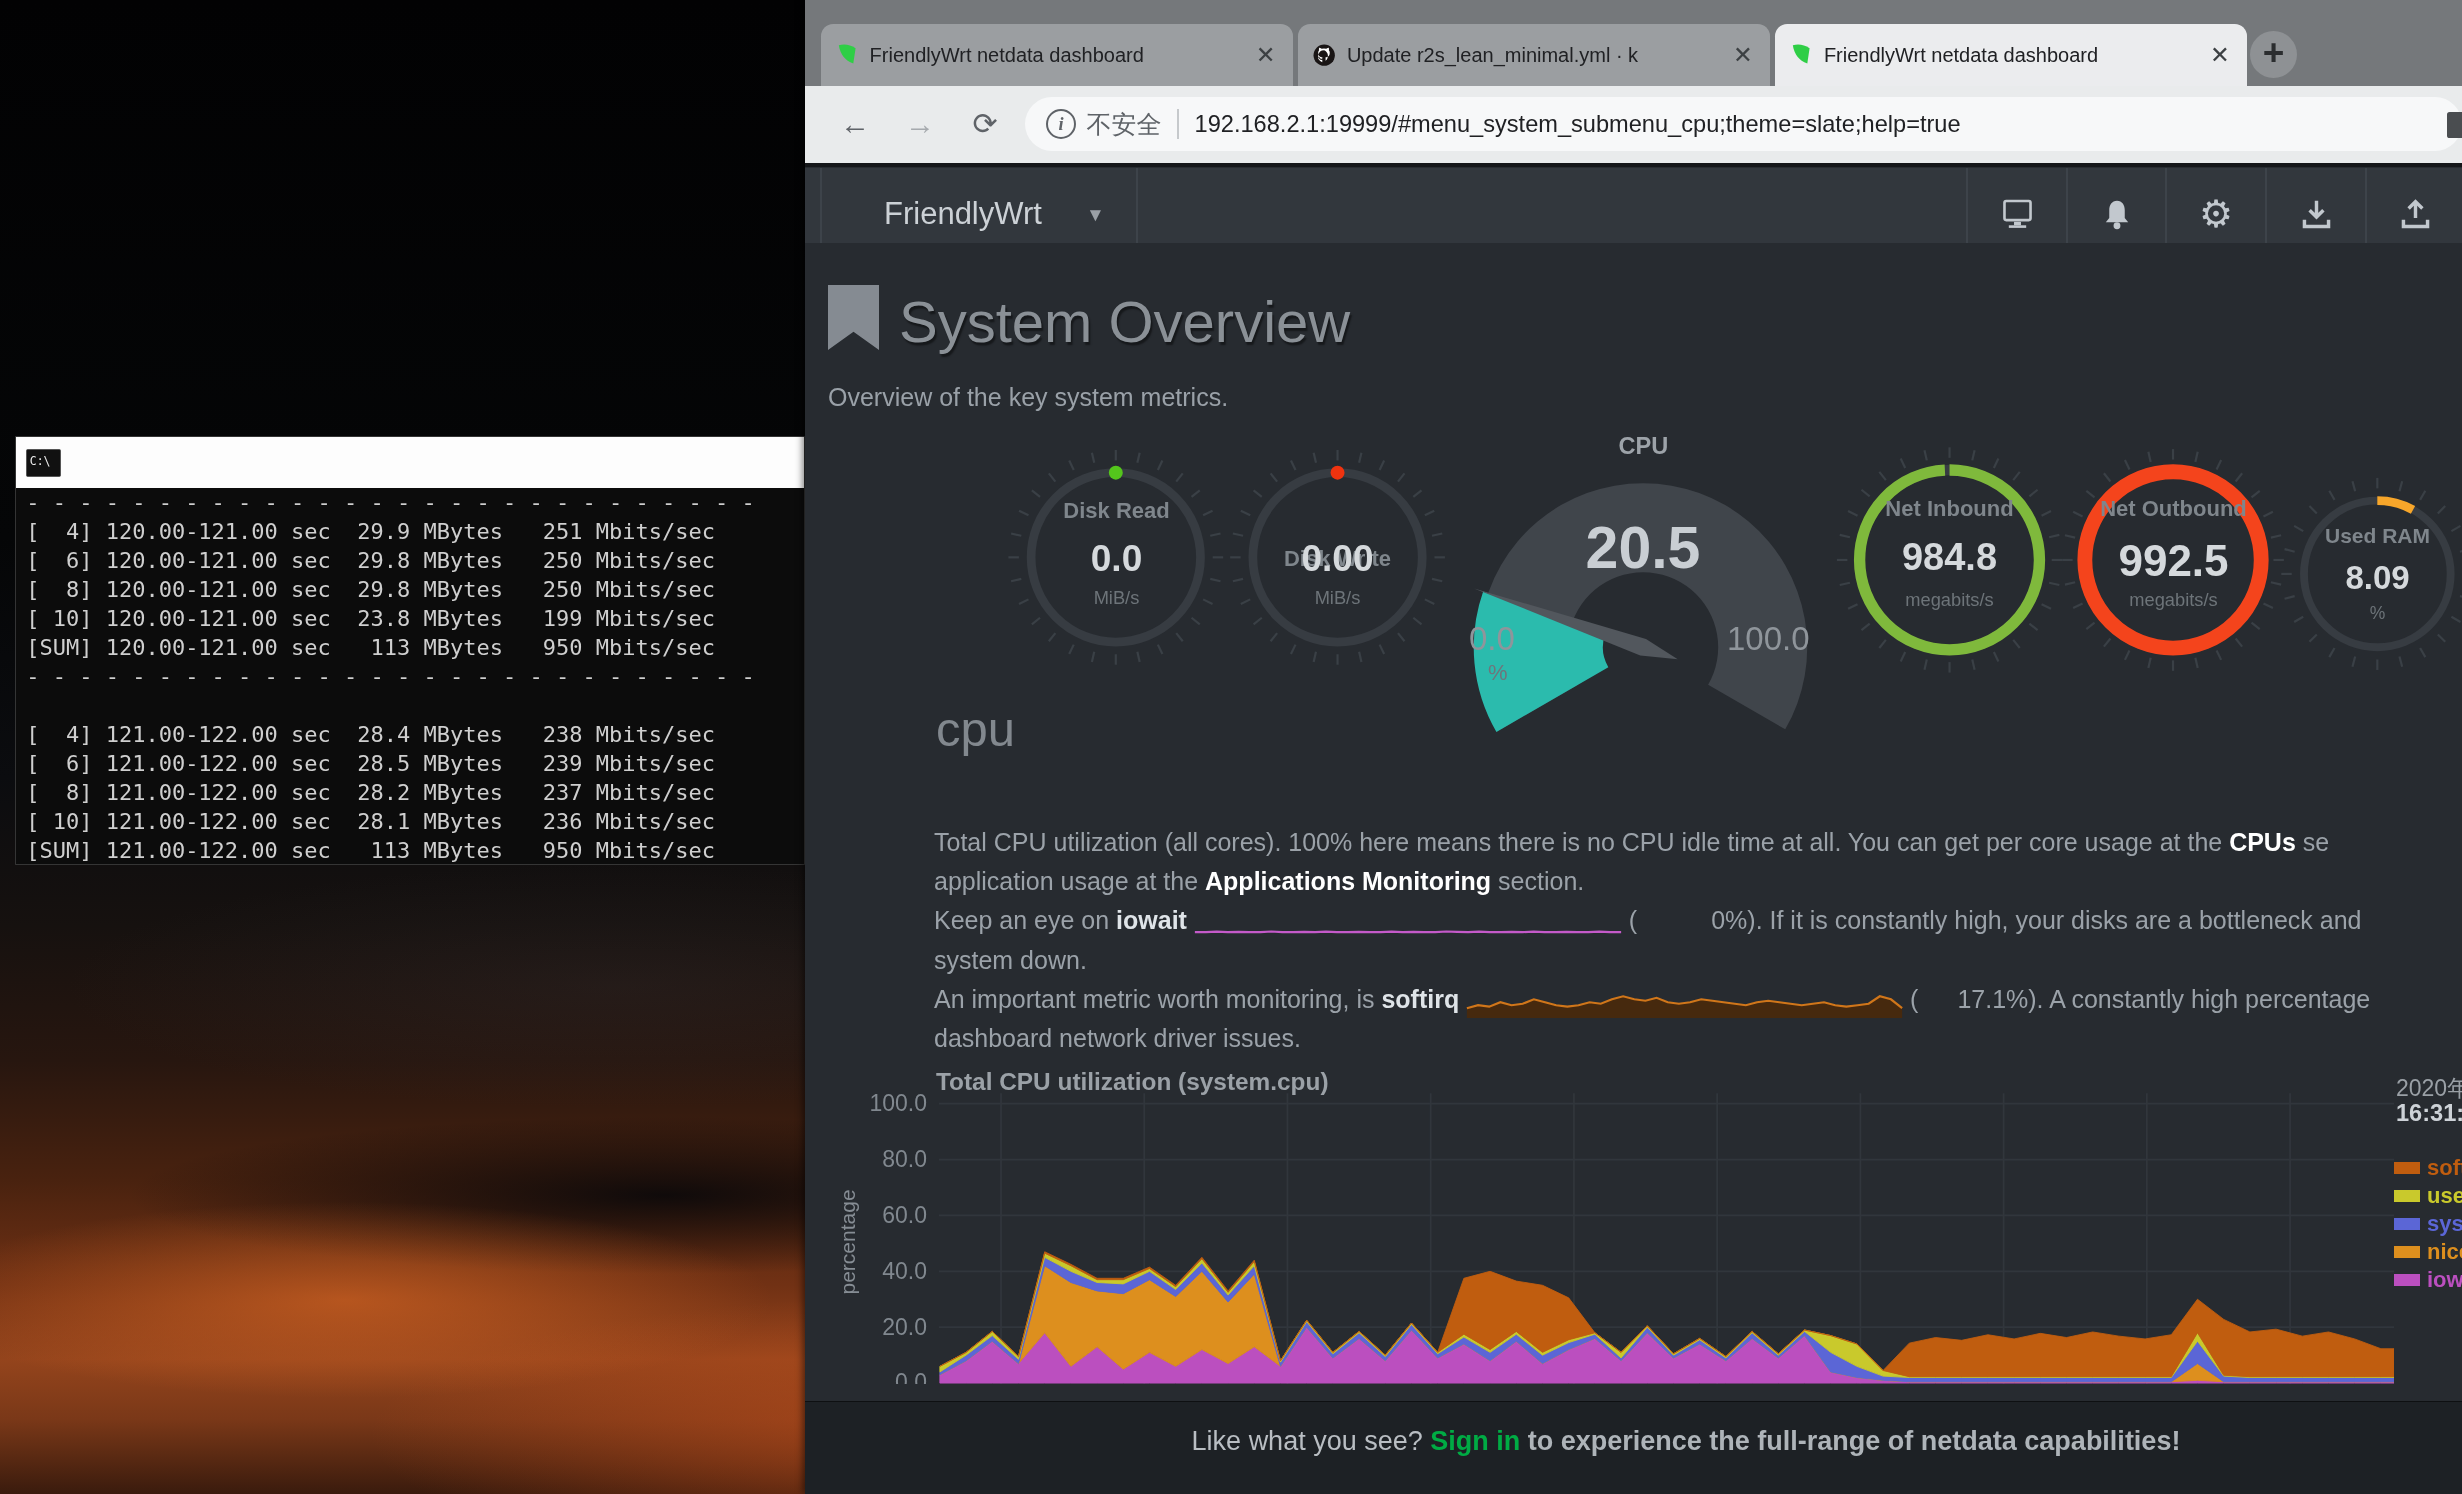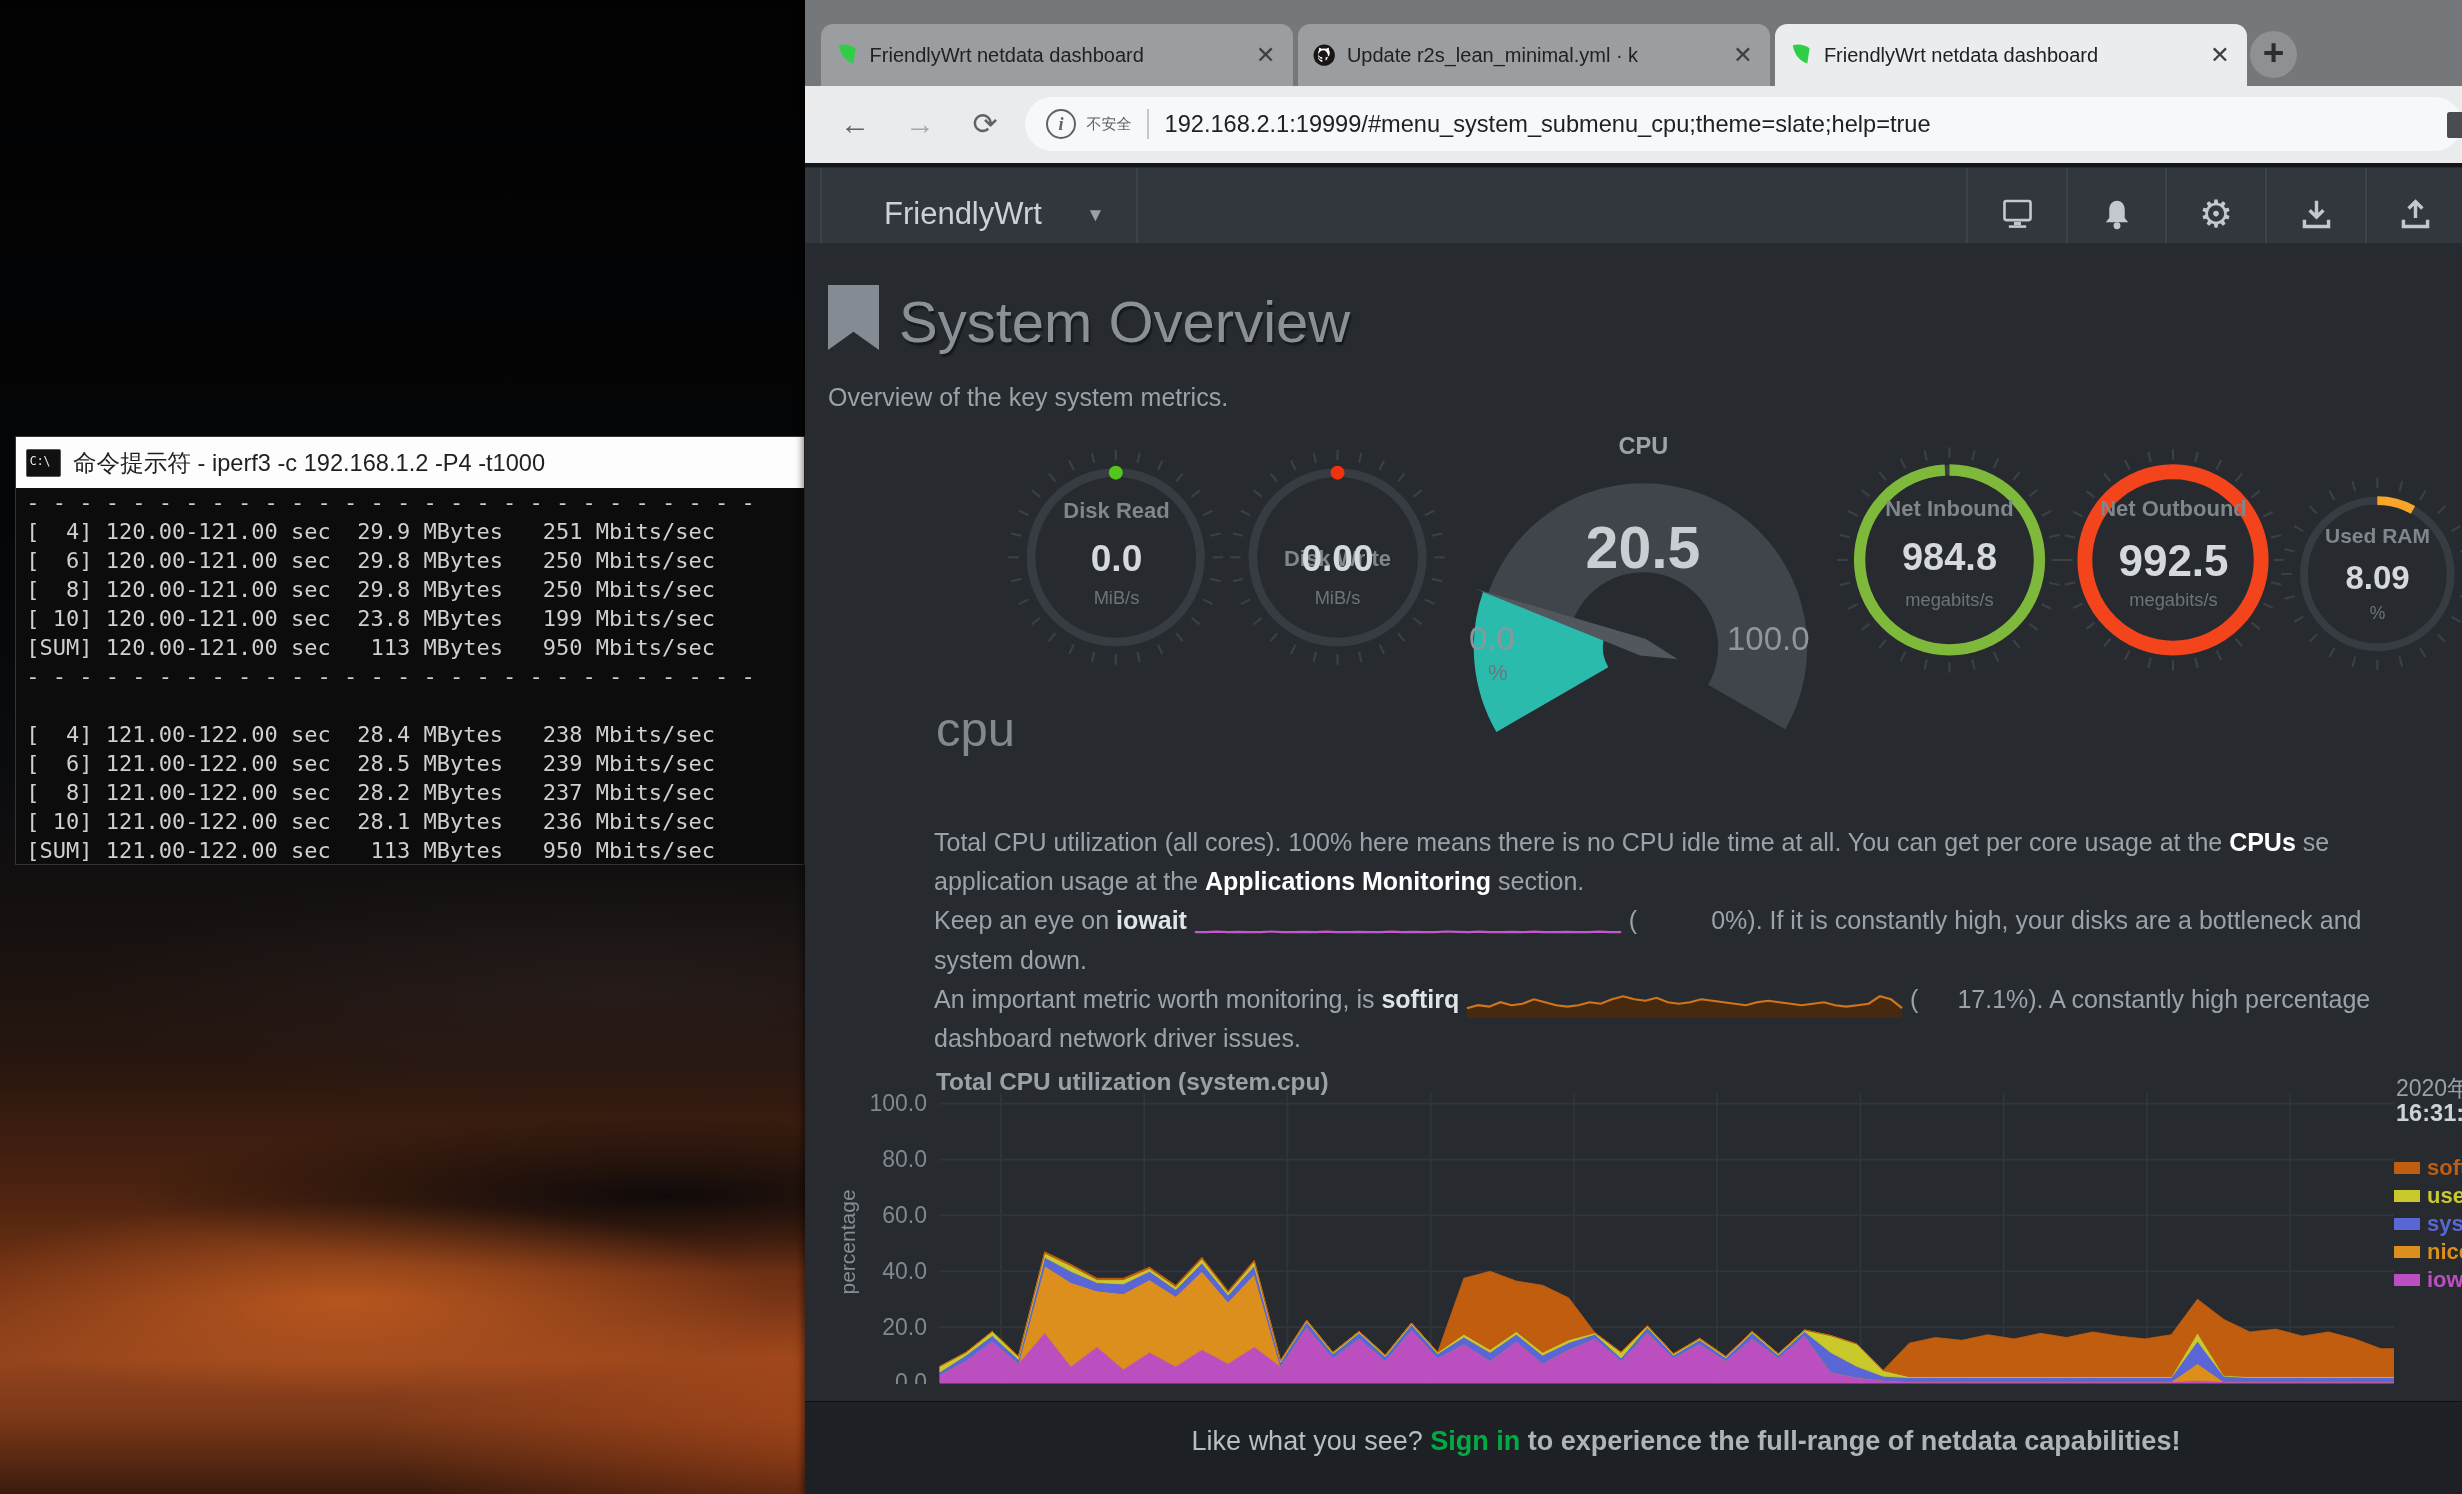--- a/index.html
+++ b/index.html
@@ -34,21 +34,21 @@
   .tab-title{font-size:20px;color:#202124;white-space:nowrap;overflow:hidden;flex:1;margin:0 10.5px;}
   .tab-close{font-size:23.6px;color:#3c4043;width:26px;text-align:center;flex:0 0 auto;}
   .favicon{width:24.4px;height:24.4px;flex:0 0 auto;}
   #newtab{left:1445px;top:31px;width:47px;height:47px;border-radius:23.6px;background:#8e9194;
           color:#2b2d2f;font-size:37px;line-height:44px;text-align:center;font-weight:bold;}
   #toolbar{left:0;top:86px;width:1657px;height:77px;background:#e9ebec;}
   .navglyph{position:absolute;top:19px;width:38px;height:38px;font-size:30px;line-height:38px;text-align:center;color:#5f6368;}
   #omnibox{left:220px;top:11.4px;width:1437px;height:54px;background:#f7f8f9;border-radius:27px;display:flex;align-items:center;overflow:hidden;}
   #sec-icon{width:26px;height:26px;border:2.2px solid #5f6368;border-radius:50%;color:#5f6368;
      font-size:18.3px;line-height:26px;text-align:center;margin-left:21px;font-family:"Liberation Serif",serif;font-style:italic;font-weight:bold;}
-  #sec-label{font-size:15px;color:#5f6368;margin:0 15.7px 0 10.5px;}
+  #sec-label{font-size:25px;color:#5f6368;margin:0 15.7px 0 10.5px;}
   #omni-sep{width:1.7px;height:30px;background:#c6c9cc;}
   #url-text{font-size:23.6px;color:#202124;margin-left:15.7px;white-space:nowrap;}
   #edge-sliver{left:1642px;top:26px;width:15.7px;height:26px;background:#4a4d50;border-radius:2.6px 0 0 2.6px;}
   #chrome-gap{left:0;top:163px;width:1657px;height:4.4px;background:#141619;}
   
   #nd-navbar{left:0;top:168px;width:1657px;height:92px;background:#32373d;}
   .nd-sep{position:absolute;top:0;width:1.7px;height:92px;background:#3d434a;}
   #host-label{left:79px;top:0;height:92px;line-height:92px;font-size:31px;color:#ccd1d6;}
   #host-caret{left:281px;top:0;height:92px;line-height:94px;font-size:19px;color:#9aa0a6;}
   .nd-iconbtn{position:absolute;top:0;width:98px;height:92px;display:flex;align-items:center;justify-content:center;}
@@ -91,21 +91,20 @@
 </style>
 </head>
 <body>
 
 <div id="root">
   <div id="wallpaper" class="abs"></div>
 
   <div id="terminal" class="abs">
     <div id="term-titlebar" class="abs">
       <div id="term-icon">C:\</div>
-      <div id="term-title">命令提示符 - iperf3  -c 192.168.1.2 -P4 -t1000</div>
     </div>
     <div id="term-body" class="abs">
         <div class="term-line">- - - - - - - - - - - - - - - - - - - - - - - - - - - -</div>
         <div class="term-line">[  4] 120.00-121.00 sec  29.9 MBytes   251 Mbits/sec</div>
         <div class="term-line">[  6] 120.00-121.00 sec  29.8 MBytes   250 Mbits/sec</div>
         <div class="term-line">[  8] 120.00-121.00 sec  29.8 MBytes   250 Mbits/sec</div>
         <div class="term-line">[ 10] 120.00-121.00 sec  23.8 MBytes   199 Mbits/sec</div>
         <div class="term-line">[SUM] 120.00-121.00 sec   113 MBytes   950 Mbits/sec</div>
         <div class="term-line">- - - - - - - - - - - - - - - - - - - - - - - - - - - -</div>
         <div class="term-line"></div>

